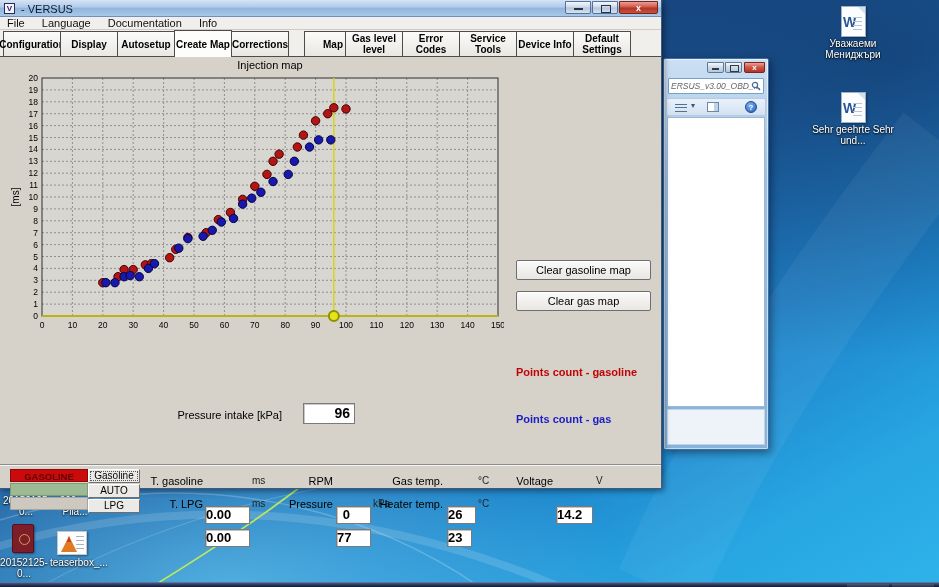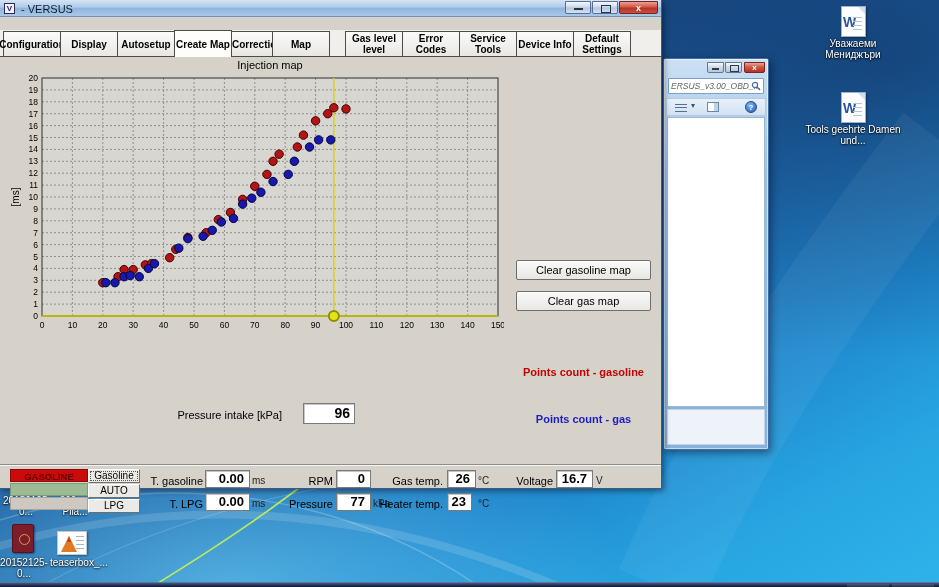--- a/index.html
+++ b/index.html
@@ -100,21 +100,21 @@
   .tab.active{background:#fdfdfc;top:0;height:27px;z-index:3;border-bottom:none;}
 
   .client{position:absolute;left:0;top:57px;right:0;bottom:0;background:#d6d2ca;}
 
   #chart-box{position:absolute;left:10px;top:1px;width:494px;height:280px;}
   #injection-chart text{font-family:"Liberation Sans","DejaVu Sans",sans-serif;}
 
   .side-btn{position:absolute;left:516px;width:135px;height:20px;border:1px solid #6e6e6e;border-radius:2px;
     background:linear-gradient(#fafafa,#e9e7e2);font-size:11px;color:#000;text-align:center;line-height:18px;
     box-shadow:inset 0 1px 0 #fff;}
-  .pc-label{position:absolute;left:516px;width:135px;font-size:11px;font-weight:bold;text-align:center;}
+  .pc-label{position:absolute;left:516px;width:135px;font-size:11px;font-weight:bold;text-align:left;}
   .pc-label.gasoline{color:#c00404;}
   .pc-label.gas{color:#1c1cc4;}
   .progress{position:absolute;left:516px;width:135px;height:17px;border:1px solid #3c3c3c;background:#ccc8c0;}
   .progress .fill{position:absolute;left:0;top:0;height:100%;}
   .progress .fill.red{background:#c00404;}
   .progress .fill.blue{background:#0d0dbc;}
   .progress .pct{position:absolute;top:1px;width:100%;font-size:12px;font-weight:bold;color:#fff;
     text-shadow:0 1px 1px rgba(0,0,0,.35);}
   .progress .pct span{position:absolute;transform:translateX(-50%);}
   #pct-gasoline span{left:66%;} #pct-gas span{left:68%;}
@@ -133,21 +133,21 @@
   .fuel-bar.green{top:426px;background:#9cba94;border:1px solid #7e9a78;}
   .fuel-bar.gray{top:440px;background:#cdc9c1;border:1px solid #a8a49c;}
   .fuel-btn{position:absolute;left:88px;width:52px;height:14px;background:#eceae6;
     border-top:1px solid #fff;border-left:1px solid #fff;border-right:1px solid #6e6e6e;border-bottom:1px solid #6e6e6e;
     font-size:10px;text-align:center;line-height:12px;color:#000;}
   .fuel-btn.focused{outline:1px dotted #555;outline-offset:-3px;}
 
   .ro-label{position:absolute;font-size:11px;color:#000;text-align:right;line-height:14px;}
   .ro-field{position:absolute;height:18px;background:#fff;border:1px solid #7a7a7a;
     box-shadow:inset 1px 1px 0 #c4c4c4;font-size:13px;font-weight:bold;color:#000;text-align:right;
-    padding-right:5px;line-height:16px;}
+    padding-right:20px;line-height:16px;margin-top:36px;}
   .ro-unit{position:absolute;font-size:10px;color:#222;line-height:14px;}
 </style>
 </head>
 <body>
 
 <div id="screen">
 
   <svg id="swirls" viewBox="0 0 939 587">
     <path d="M-30,530 C180,455 360,505 480,587" stroke="rgba(255,255,255,0.22)" stroke-width="1.5" fill="none"></path>
     <path d="M-30,555 C200,480 400,520 560,587" stroke="rgba(255,255,255,0.14)" stroke-width="8" fill="none"></path>
@@ -157,21 +157,21 @@
     <path d="M150,588 C220,545 280,505 348,450" stroke="#d8f8a0" stroke-width="0.8" fill="none" opacity="0.8"></path>
   </svg>
 
   <div class="word-icon" style="left:841px;top:6px;">
       <span class="word-lines"></span>
     </div>
   <div class="desk-label" style="left:803px;top:38px;width:100px;">Уважаеми Мениджъри</div>
   <div class="word-icon" style="left:841px;top:92px;">
       <span class="word-lines"></span>
     </div>
-  <div class="desk-label" style="left:803px;top:124px;width:100px;">Tools geehrte Damen und...</div>
+  <div class="desk-label" style="left:803px;top:124px;width:100px;">Sehr geehrte Sehr und...</div>
 
   <div class="desk-label" style="left:3px;top:495px;width:46px;">20152125-0...</div>
   <div class="desk-label" style="left:52px;top:495px;width:46px;">800px-Pila...</div>
   <div class="passport-icon"></div>
   <div class="desk-label" style="left:0px;top:557px;width:48px;">20152125-0...</div>
   <div class="pyramid-icon">
     <span class="pyr-tri"></span>
     <span class="pyr-cap"></span>
     <span class="pyr-lines"></span>
   </div>
@@ -198,28 +198,34 @@
 
   <div class="main-window">
     <div class="titlebar">
       <div class="app-icon">V</div>
       <div class="title-text">- VERSUS</div>
       <div class="cap-btn min"></div>
       <div class="cap-btn max"></div>
       <div class="cap-btn close">x</div>
     </div>
 
+    <div class="menubar">
+      <span class="menu-item">File</span>
+      <span class="menu-item">Language</span>
+      <span class="menu-item">Documentation</span>
+      <span class="menu-item">Info</span>
+    </div>
 
     <div class="tabbar">
       <div class="tab" style="left:3px">Configuration</div>
       <div class="tab" style="left:60px">Display</div>
       <div class="tab" style="left:117px">Autosetup</div>
       <div class="tab active" style="left:174px">Create Map</div>
       <div class="tab" style="left:231px">Corrections</div>
-      <div class="tab" style="left:272px">Map</div>
+      <div class="tab" style="left:304px">Map</div>
       <div class="tab" style="left:345px">Gas level level</div>
       <div class="tab" style="left:402px">Error Codes</div>
       <div class="tab" style="left:459px">Service Tools</div>
       <div class="tab" style="left:516px">Device Info</div>
       <div class="tab" style="left:573px">Default Settings</div>
     </div>
 
     <div class="client">
       <div id="chart-box">
         <svg id="injection-chart" width="494" height="280">
@@ -384,21 +390,21 @@
 
       <div class="ro-label" style="left:355px;top:417px;width:88px">Gas temp.</div>
       <div class="ro-field" style="left:447px;top:413px;width:29px">26</div>
       <div class="ro-unit" style="left:478px;top:417px">°C</div>
 
       <div class="ro-label" style="left:348px;top:440px;width:95px">Heater temp.</div>
       <div class="ro-field" style="left:447px;top:436px;width:25px">23</div>
       <div class="ro-unit" style="left:478px;top:440px">°C</div>
 
       <div class="ro-label" style="left:472px;top:417px;width:81px">Voltage</div>
-      <div class="ro-field" style="left:556px;top:413px;width:37px">16.7</div>
+      <div class="ro-field" style="left:556px;top:413px;width:37px">14.2</div>
       <div class="ro-unit" style="left:596px;top:417px">V</div>
     </div>
   </div>
 
   <div class="taskbar">
     <div class="tb-btn" style="right:50px"></div>
     <div class="tb-btn" style="right:5px"></div>
   </div>
 </div>
 

